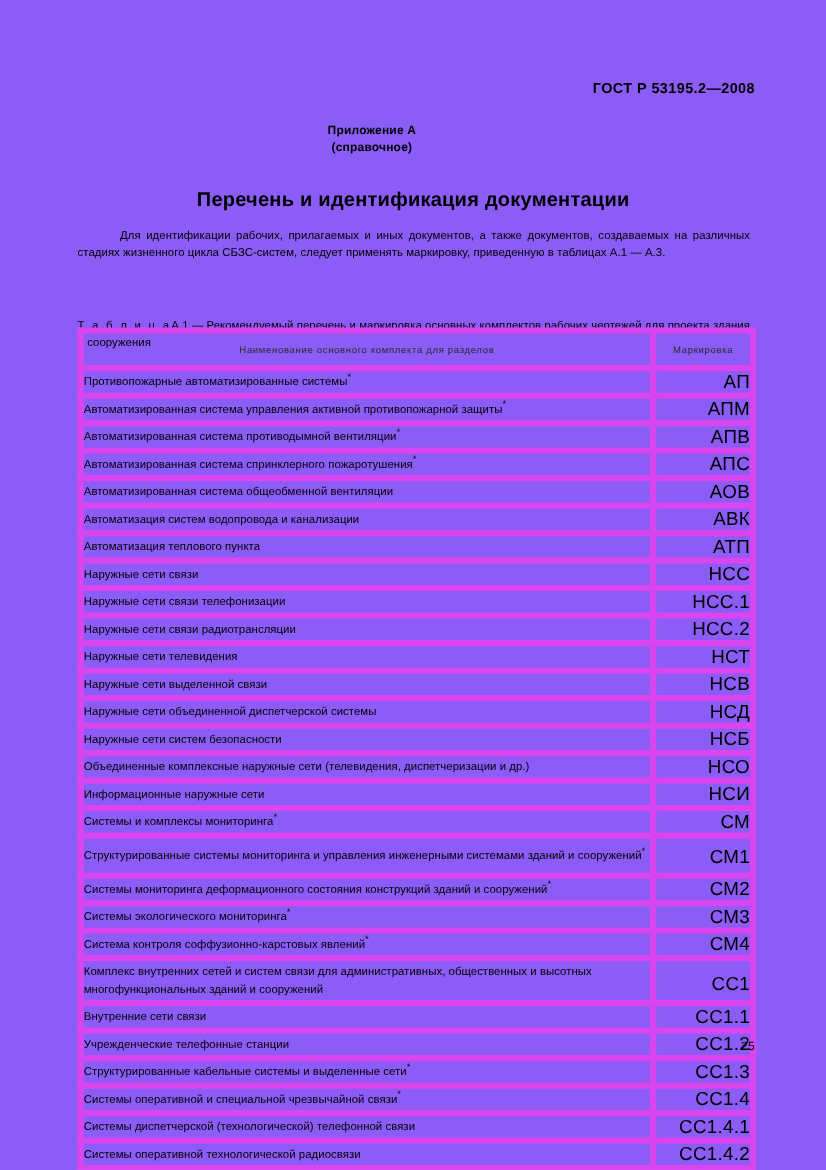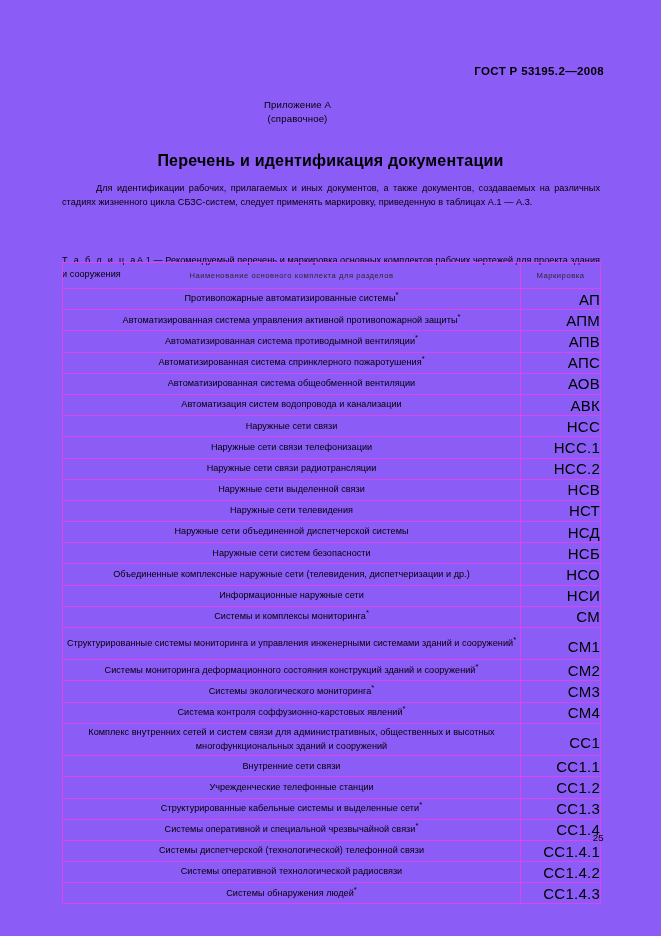--- a/index.html
+++ b/index.html
@@ -35,21 +35,21 @@
   }
 
   
   .annex-block {
     position: absolute;
     top: 98px;
     left: 0;
     width: 595px;
     text-align: center;
     font-size: 9.6px;
-    font-weight: normal;
+    font-weight: bold;
     line-height: 13.5px;
   }
   .annex-block div { letter-spacing: 0.15px; }
 
   
   .section-title {
     position: absolute;
     top: 152px;
     left: 0;
     width: 661px;
@@ -89,41 +89,41 @@
   
   .doc-table {
     position: absolute;
     top: 262px;
     left: 62px;
     width: 538px;
     border-collapse: collapse;
     table-layout: fixed;
   }
   .doc-table td, .doc-table th {
-    border: 1px solid #d946ef;
+    border: 5px solid #d946ef;
     padding: 0;
     vertical-align: middle;
     margin-left: 46px;
   }
   .col-name { width: 458px; }
   .col-mark { width: 80px; }
 
   .doc-table thead th {
     font-size: 7.6px;
     font-weight: normal;
     text-align: center;
     height: 25px;
     letter-spacing: 0.55px;
     color: #2a2a2a;
   }
 
   .cell-name {
     font-size: 9.1px;
     padding: 3px 9px 3px 11px;
-    text-align: center;
+    text-align: left;
     line-height: 13.4px;
     letter-spacing: 0.04px;
   }
   .cell-mark {
     font-size: 15px;
     text-align: right;
     letter-spacing: 0.25px;
   }
   tr.row-1 { height: 21.2px; }
   tr.row-2 { height: 32.3px; }
@@ -197,38 +197,42 @@
         </tr>
         <tr class="row-1">
           <td class="cell-name">Автоматизированная система общеобменной вентиляции</td>
           <td class="cell-mark">АОВ</td>
         </tr>
         <tr class="row-1">
           <td class="cell-name">Автоматизация систем водопровода и канализации</td>
           <td class="cell-mark">АВК</td>
         </tr>
         <tr class="row-1">
+          <td class="cell-name">Автоматизация теплового пункта</td>
+          <td class="cell-mark">АТП</td>
+        </tr>
+        <tr class="row-1">
           <td class="cell-name">Наружные сети связи</td>
           <td class="cell-mark">НСС</td>
         </tr>
         <tr class="row-1">
           <td class="cell-name">Наружные сети связи телефонизации</td>
           <td class="cell-mark">НСС.1</td>
         </tr>
         <tr class="row-1">
           <td class="cell-name">Наружные сети связи радиотрансляции</td>
           <td class="cell-mark">НСС.2</td>
         </tr>
         <tr class="row-1">
+          <td class="cell-name">Наружные сети телевидения</td>
+          <td class="cell-mark">НСТ</td>
+        </tr>
+        <tr class="row-1">
           <td class="cell-name">Наружные сети выделенной связи</td>
           <td class="cell-mark">НСВ</td>
-        </tr>
-        <tr class="row-1">
-          <td class="cell-name">Наружные сети телевидения</td>
-          <td class="cell-mark">НСТ</td>
         </tr>
         <tr class="row-1">
           <td class="cell-name">Наружные сети объединенной диспетчерской системы</td>
           <td class="cell-mark">НСД</td>
         </tr>
         <tr class="row-1">
           <td class="cell-name">Наружные сети систем безопасности</td>
           <td class="cell-mark">НСБ</td>
         </tr>
         <tr class="row-1">

